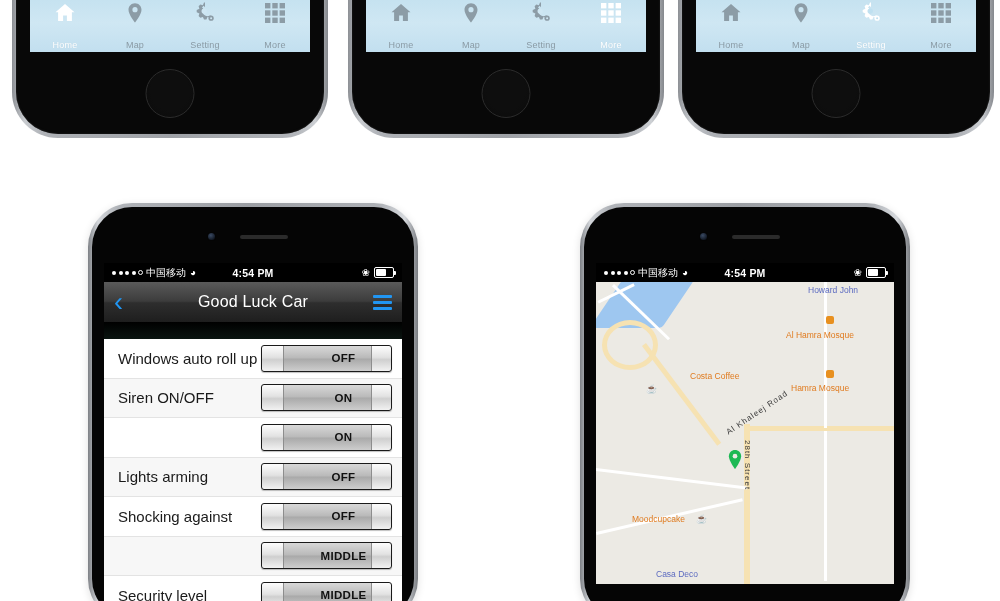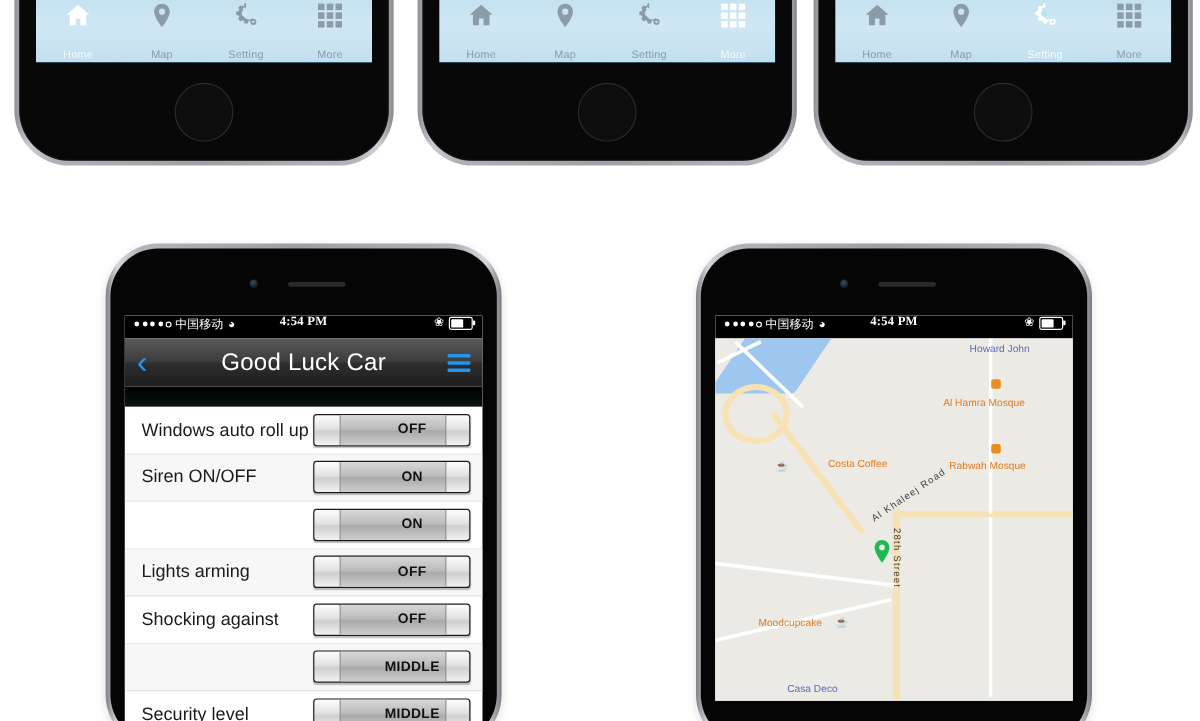--- a/index.html
+++ b/index.html
@@ -126,26 +126,25 @@
   .screen {
     margin: 0 12px;
     background: #fff;
     overflow: hidden;
     position: relative;
   }
   .statusbar {
     height: 19px;
     background: #000;
     display: flex;
-    align-items: flex-start;
+    align-items: center;
     padding: 0 8px;
     color: #fff;
     font-size: 10px;
     position: relative;
-    font-family: Liberation Serif, serif;
   }
   .sb-left { display:flex; align-items:center; gap:3px; }
   .dots { display:flex; gap:2.5px; align-items:center; }
   .dot { width:4px;height:4px;border-radius:50%;background:#fff; }
   .dot.hollow { background:transparent; border:1px solid #fff; width:3px;height:3px;}
   .carrier { font-size:10px; letter-spacing:0; }
   .wifi { font-size:10px; margin-left:1px; }
   .sb-time {
     position:absolute; left:0; right:0; text-align:center;
     font-size:10.5px; font-weight:bold; letter-spacing:.2px;
@@ -170,21 +169,21 @@
     color: #2196f3;
     font-size: 27px;
     line-height: 1;
     font-weight: 300;
     cursor: pointer;
   }
   .navtitle {
     position:absolute; left:0;right:0;
     text-align:center;
     color:#fff;
-    font-size: 20px;
+    font-size: 16px;
     font-weight: 400;
     letter-spacing:.2px;
   }
   .hamburger { margin-left:auto; z-index:2; display:flex; flex-direction:column; gap:3px;}
   .hamburger i { display:block; width:19px;height:3px;background:#2196f3;border-radius:1px;}
   .subgap { height: 17px; background: linear-gradient(to bottom,#000,#0a1410); }
   .settings-list { background:#fff; }
   .srow {
     display:flex; align-items:center;
     height: 38.5px;
@@ -544,23 +543,23 @@
           <div class="roadthin" style="left:18px;top:2px;width:78px;height:2.5px;transform:rotate(44deg);transform-origin:left top;"></div>
           <div class="roadthin" style="left:0px;top:186px;width:152px;height:2.5px;transform:rotate(7deg);transform-origin:left top;"></div>
           <div class="roadthin" style="left:0px;top:250px;width:150px;height:2.5px;transform:rotate(-13deg);transform-origin:left top;"></div>
           <div class="roadthin" style="left:228px;top:0px;width:2.5px;height:146px;"></div>
           <div class="roadthin" style="left:228px;top:149px;width:2.5px;height:150px;"></div>
 
           <div class="m-label m-blue" style="left:192px;top:3px;">Howard John</div>
           <span class="poidot" style="position:absolute;left:230px;top:34px;"></span>
           <div class="m-label m-poi" style="left:190px;top:48px;">Al Hamra Mosque</div>
           <span class="poidot" style="position:absolute;left:230px;top:88px;"></span>
-          <div class="m-label m-poi" style="left:195px;top:101px;">Rabwah Mosque</div>
+          <div class="m-label m-poi" style="left:195px;top:101px;">Hamra Mosque</div>
           <span style="position:absolute;left:50px;top:102px;color:#e07b1f;font-size:9px;">☕</span>
-          <div class="m-label m-poi" style="left:60px;top:99px;padding-left:34px;">Costa Coffee</div>
+          <div class="m-label m-poi" style="left:60px;top:89px;padding-left:34px;">Costa Coffee</div>
           <div class="m-label m-poi" style="left:36px;top:232px;">Moodcupcake</div>
           <span style="position:absolute;left:100px;top:232px;color:#e07b1f;font-size:9px;">☕</span>
           <div class="m-label m-blue" style="left:40px;top:287px;">Casa Deco</div>
 
           <div class="m-street" style="left:125px;top:126px;transform:rotate(-34deg);">Al Khaleej Road</div>
           <div class="m-street vert" style="left:147px;top:158px;">28th Street</div>
 
           <svg class="pin" style="left:132px;top:168px;" viewBox="0 0 24 34">
             <path fill="#1db954" d="M12 0C5.9 0 1 4.9 1 11c0 8.2 11 23 11 23s11-14.8 11-23C23 4.9 18.1 0 12 0z"></path>
             <circle cx="12" cy="11" r="4.2" fill="#eceae4"></circle>

